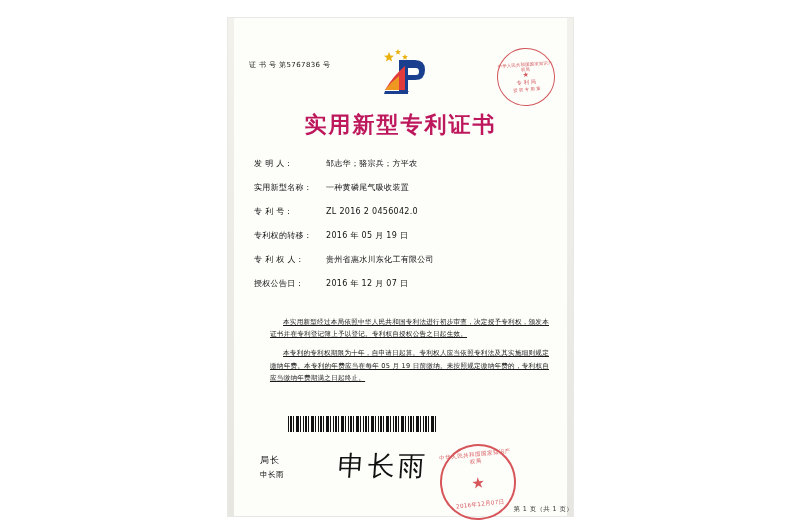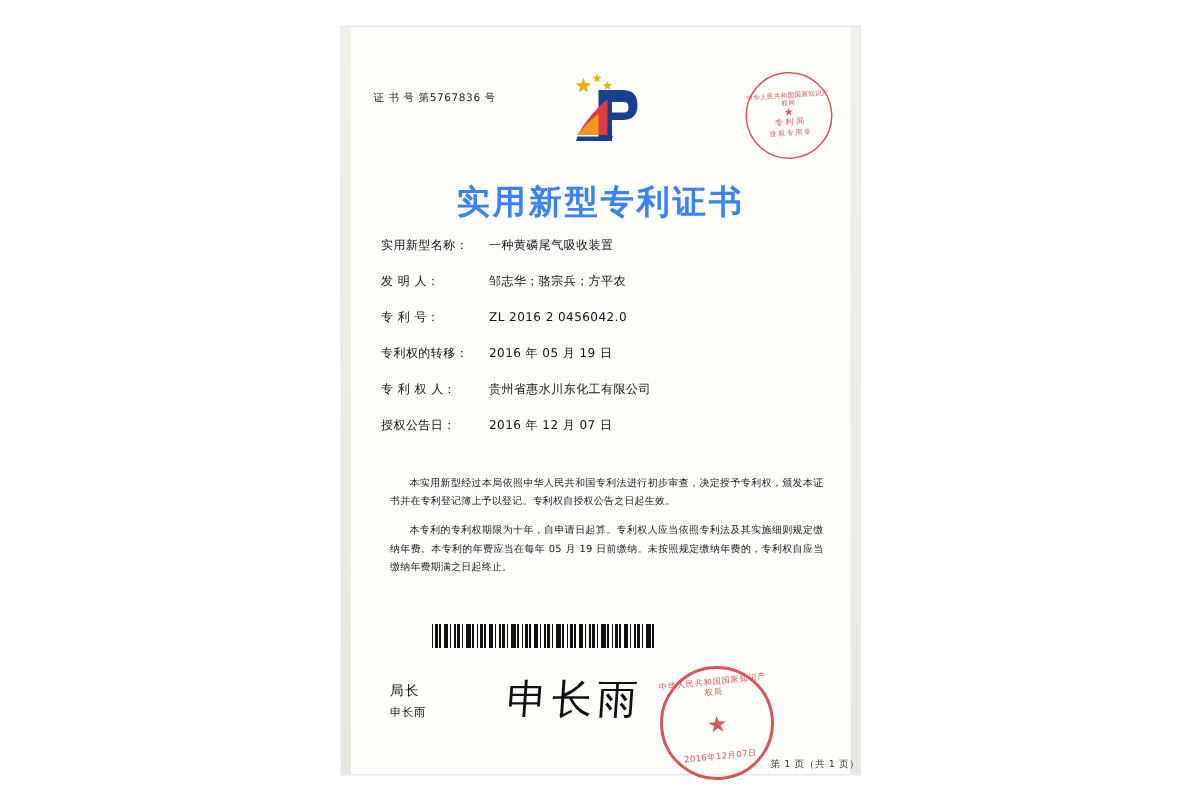--- a/index.html
+++ b/index.html
@@ -78,23 +78,22 @@
 
   .title {
     position: absolute;
     left: 0;
     right: 0;
     top: 92px;
     text-align: center;
     font-size: 22px;
     font-weight: bold;
     letter-spacing: 2px;
-    color: #3b82f6;
+    color: #be185d;
     font-family: "DejaVu Sans", "Liberation Sans", sans-serif;
-    margin-top: 10px;
   }
 
   .fields {
     position: absolute;
     left: 26px;
     top: 140px;
     width: 300px;
   }
   .field {
     font-size: 8px;
@@ -115,21 +114,21 @@
     position: absolute;
     left: 26px;
     top: 298px;
     width: 295px;
     font-size: 6.6px;
     line-height: 1.85;
     color: #1a1a1a;
     text-align: justify;
     letter-spacing: 0.2px;
   }
-  .body-text p { margin: 0 0 7px 6px; text-indent: 13px; }
+  .body-text p { margin: 0 0 7px 16px; text-indent: 13px; text-decoration: underline; }
 
   .barcode {
     position: absolute;
     left: 60px;
     top: 398px;
     width: 150px;
     height: 16px;
     background:
       repeating-linear-gradient(to right,
         #111 0 1px, transparent 1px 2px, #111 2px 4px, transparent 4px 5px,
@@ -263,24 +262,24 @@
         <span class="s1">中华人民共和国国家知识产权局</span>
         <span class="star">★</span>
         <span class="s2">专 利 局</span>
         <span class="s3">授 权 专 用 章</span>
       </div>
 
       <div class="title">实用新型专利证书</div>
 
       <div class="fields">
         <div class="field">
+          <span class="lab">发 明 人：</span><span class="val">邹志华；骆宗兵；方平农</span>
+        </div>
+        <div class="field">
           <span class="lab">实用新型名称：</span><span class="val">一种黄磷尾气吸收装置</span>
-        </div>
-        <div class="field">
-          <span class="lab">发 明 人：</span><span class="val">邹志华；骆宗兵；方平农</span>
         </div>
         <div class="field">
           <span class="lab">专 利 号：</span><span class="val">ZL 2016 2 0456042.0</span>
         </div>
         <div class="field">
           <span class="lab">专利权的转移：</span><span class="val">2016 年 05 月 19 日</span>
         </div>
         <div class="field">
           <span class="lab">专 利 权 人：</span><span class="val">贵州省惠水川东化工有限公司</span>
         </div>

